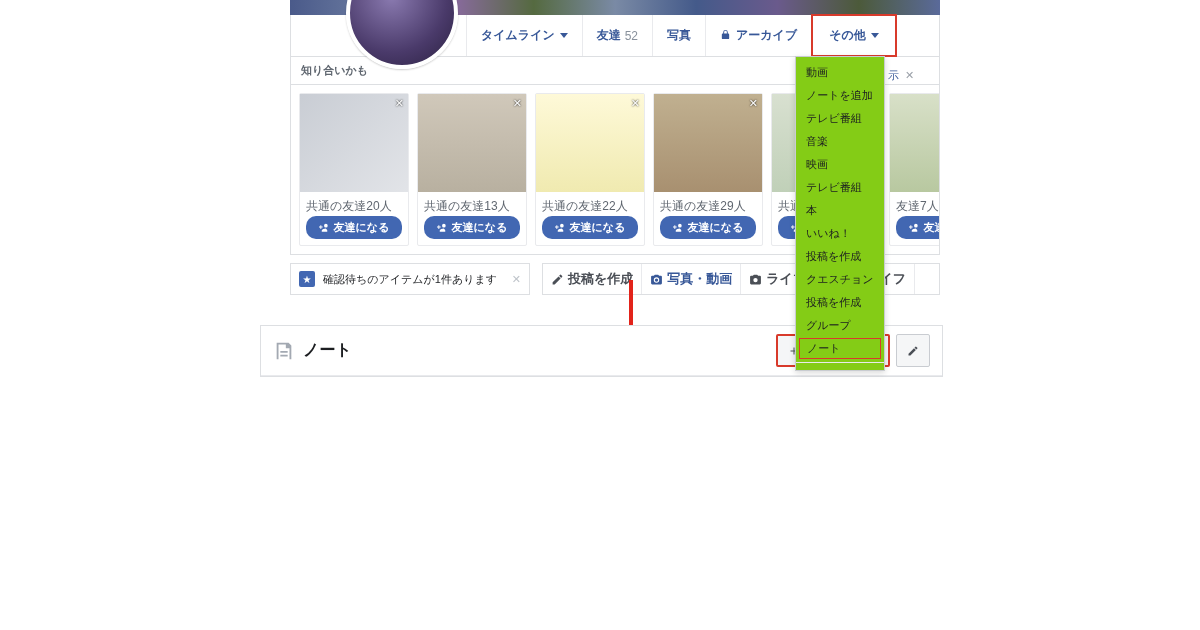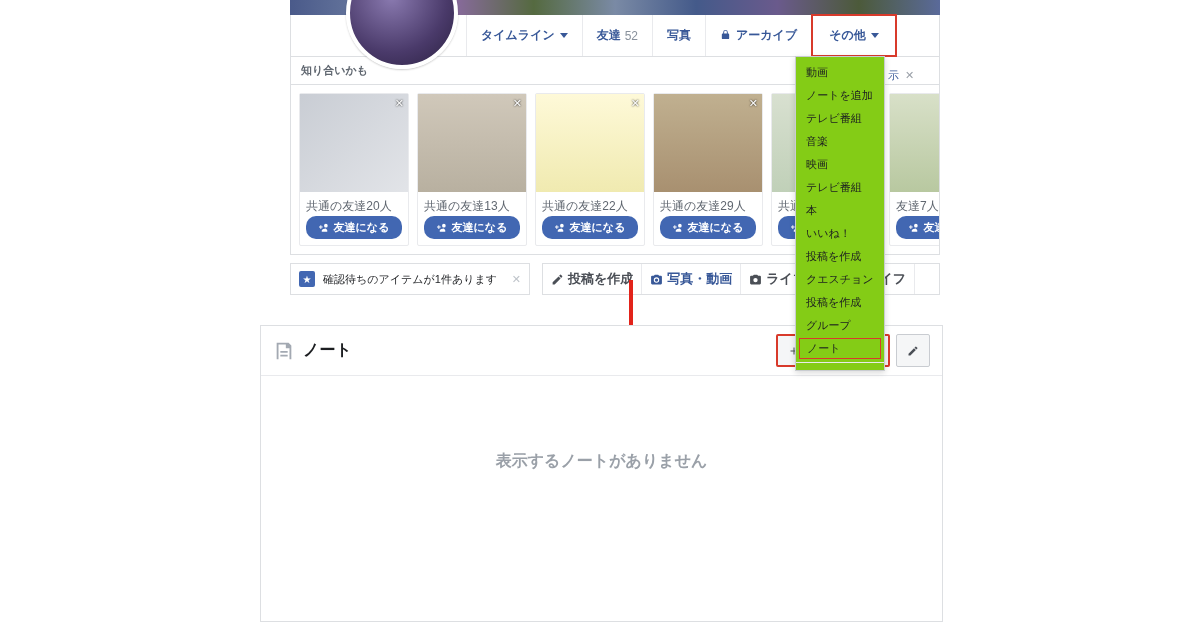--- a/index.html
+++ b/index.html
@@ -258,16 +258,13 @@
           </svg>
         <span>ノートを追加</span>
       </div>
       <div class="nbtn">
         <svg viewBox="0 0 24 24">
             <path d="M3 17.25V21h3.75l11-11-3.75-3.75zM20.7 7.05a1 1 0 0 0 0-1.4l-2.35-2.35a1 1 0 0 0-1.4 0L15 5.25 18.75 9z"></path>
           </svg>
       </div>
     </div>
   </div>
-  <div class="notes-body">
-    <span>表示するノートがありません</span>
-  </div>
 </div>
 
 </body></html>

